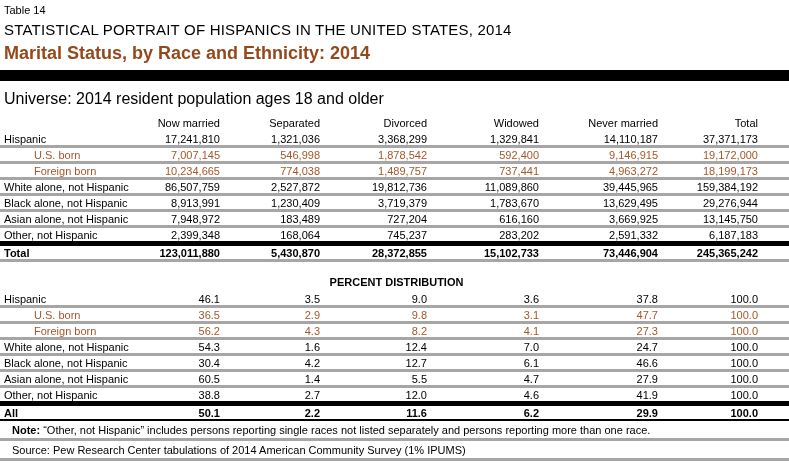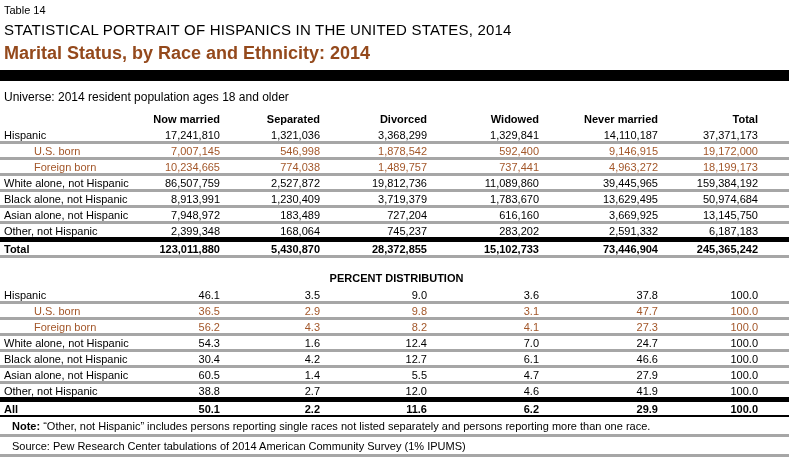--- a/index.html
+++ b/index.html
@@ -6,25 +6,25 @@
   html,body { background:#fff; }
   body {
     width:789px; height:465px; overflow:hidden;
     font-family:"Liberation Sans","DejaVu Sans",sans-serif;
     color:#000;
   }
   .table-label   { font-size:11px; padding:4px 0 2px 4px; }
   .report-title  { font-size:15px; padding:3px 0 4px 4px; letter-spacing:0.2px; }
   .page-title    { font-size:18px; font-weight:bold; color:#94491c; padding:1px 8px 6px 4px; }
   .divider-bar   { height:11px; background:#000; }
-  .universe      { font-size:12px; padding:9px 0 7px 4px; }
+  .universe      { font-size:16px; padding:9px 0 7px 4px; }
 
   table { width:789px; border-collapse:collapse; table-layout:fixed; }
   th, td { font-size:11px; line-height:12px; white-space:nowrap; vertical-align:bottom; }
-  thead th { font-weight:bold; text-align:right; padding:2px 0 3px; }
+  thead th { font-weight:normal; text-align:right; padding:2px 0 3px; }
   thead th.label-cell { text-align:left; }
   tbody td { border-bottom:3px solid #a6a6a6; padding:1px 0 0; }
   .label-cell { text-align:left; padding-left:4px; }
   .num-cell   { text-align:right; }
   .indent .label-cell { padding-left:34px; }
   .accent-row td { color:#a3572a;margin-top:8px; }
   .before-total td { border-bottom:5px solid #000; }
   .total-row td { font-weight:bold; }
   .percent-table .total-row td { border-bottom:2px solid #000; }
 
@@ -114,21 +114,21 @@
         <td class="num-cell">159,384,192</td>
         <td></td>
       </tr>
       <tr>
         <td class="label-cell">Black alone, not Hispanic</td>
         <td class="num-cell">8,913,991</td>
         <td class="num-cell">1,230,409</td>
         <td class="num-cell">3,719,379</td>
         <td class="num-cell">1,783,670</td>
         <td class="num-cell">13,629,495</td>
-        <td class="num-cell">50,974,684</td>
+        <td class="num-cell">29,276,944</td>
         <td></td>
       </tr>
       <tr>
         <td class="label-cell">Asian alone, not Hispanic</td>
         <td class="num-cell">7,948,972</td>
         <td class="num-cell">183,489</td>
         <td class="num-cell">727,204</td>
         <td class="num-cell">616,160</td>
         <td class="num-cell">3,669,925</td>
         <td class="num-cell">13,145,750</td>

